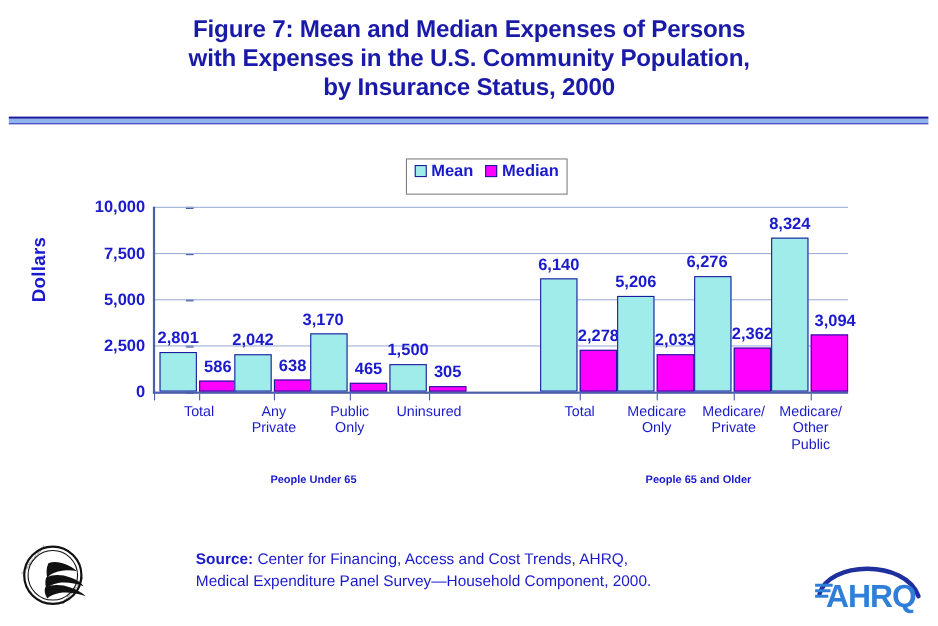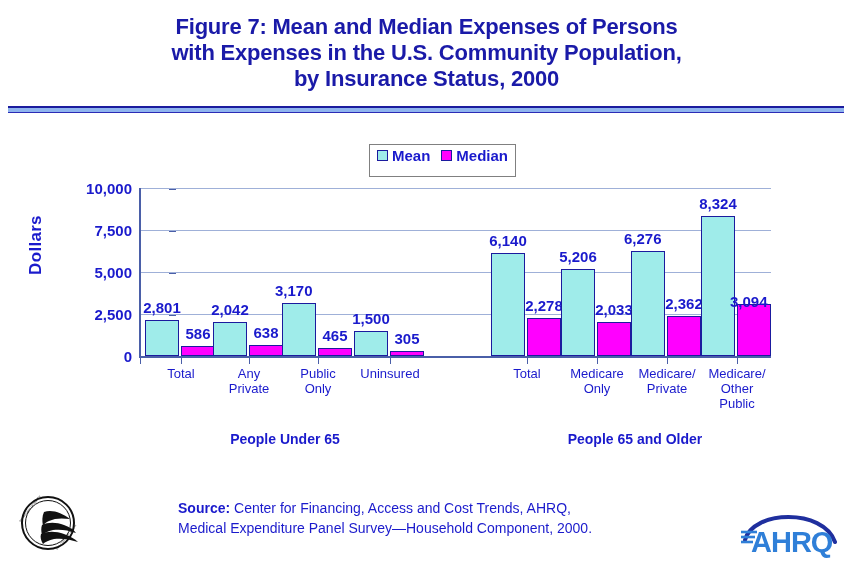--- a/index.html
+++ b/index.html
@@ -204,21 +204,21 @@
     font-size: 13px;
     color: #1a1acc;
     line-height: 15px;
     white-space: nowrap;
   }
 
   .group-title {
     position: absolute;
     top: 431px;
     text-align: center;
-    font-size: 14px;
+    font-size: 10px;
     font-weight: bold;
     color: #1a1acc;
     white-space: nowrap;
   }
 
   
   #source-block {
     position: absolute;
     left: 178px;
     top: 498px;
@@ -320,21 +320,21 @@
       <div class="bar median" style="left: 597px; top: 321.846px; width: 34px; height: 34.1544px;"></div>
       <div class="bar-label" style="left: 554px; top: 248.539px; width: 48px; text-align: center;">5,206</div>
       <div class="bar-label" style="left: 590px; top: 301.846px; width: 48px; text-align: center;">2,033</div>
       <div class="bar mean" style="left: 631px; top: 250.563px; width: 34px; height: 105.437px;"></div>
       <div class="bar median" style="left: 667px; top: 316.318px; width: 34px; height: 39.6816px;"></div>
       <div class="bar-label" style="left: 624px; top: 230.563px; width: 48px; text-align: left;">6,276</div>
       <div class="bar-label" style="left: 660px; top: 296.318px; width: 48px; text-align: center;">2,362</div>
       <div class="bar mean" style="left: 701px; top: 216.157px; width: 34px; height: 139.843px;"></div>
       <div class="bar median" style="left: 737px; top: 304.021px; width: 34px; height: 51.9792px;"></div>
       <div class="bar-label" style="left: 694px; top: 196.157px; width: 48px; text-align: center;">8,324</div>
-      <div class="bar-label" style="left: 730px; top: 284.021px; width: 48px; text-align: left; margin-top: 10px;">3,094</div>
+      <div class="bar-label" style="left: 730px; top: 284.021px; width: 48px; text-align: right;">3,094</div>
     </div>
   <div id="cat-layer">
       <div class="cat-tick" style="left: 181px;"></div>
       <div class="cat-label" style="left: 135px; width: 92px;">
         <div>Total</div>
       </div>
       <div class="cat-tick" style="left: 249px;"></div>
       <div class="cat-label" style="left: 203px; width: 92px;">
         <div>Any</div>
         <div>Private</div>

